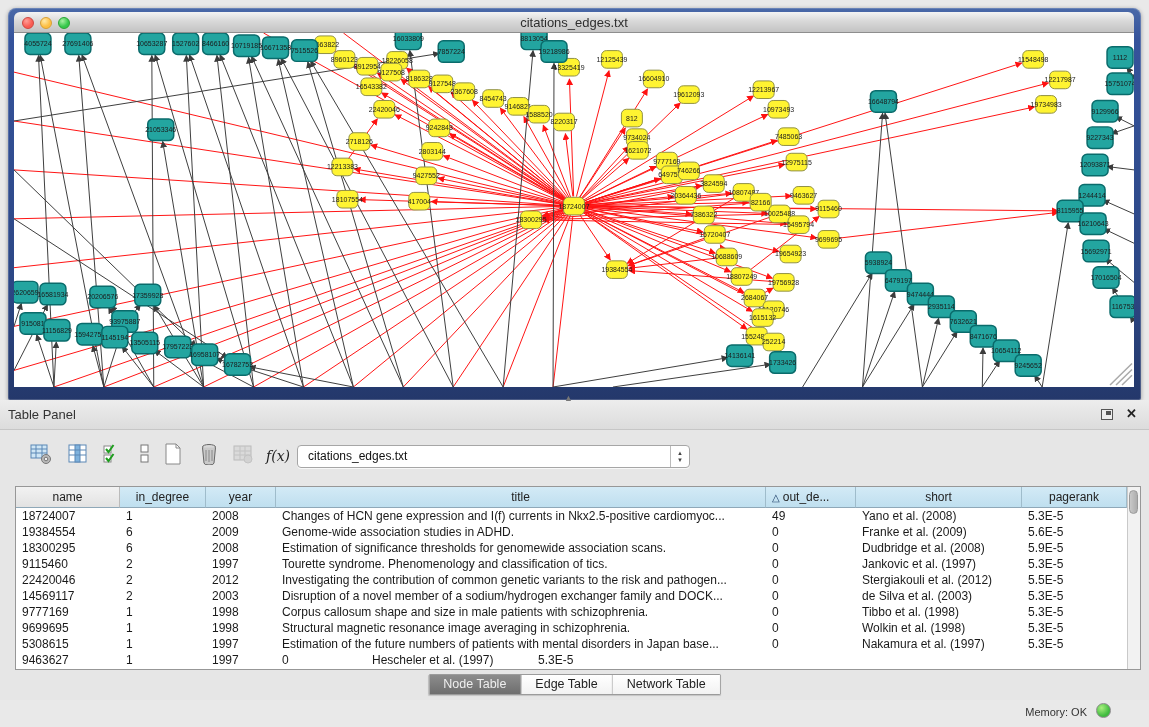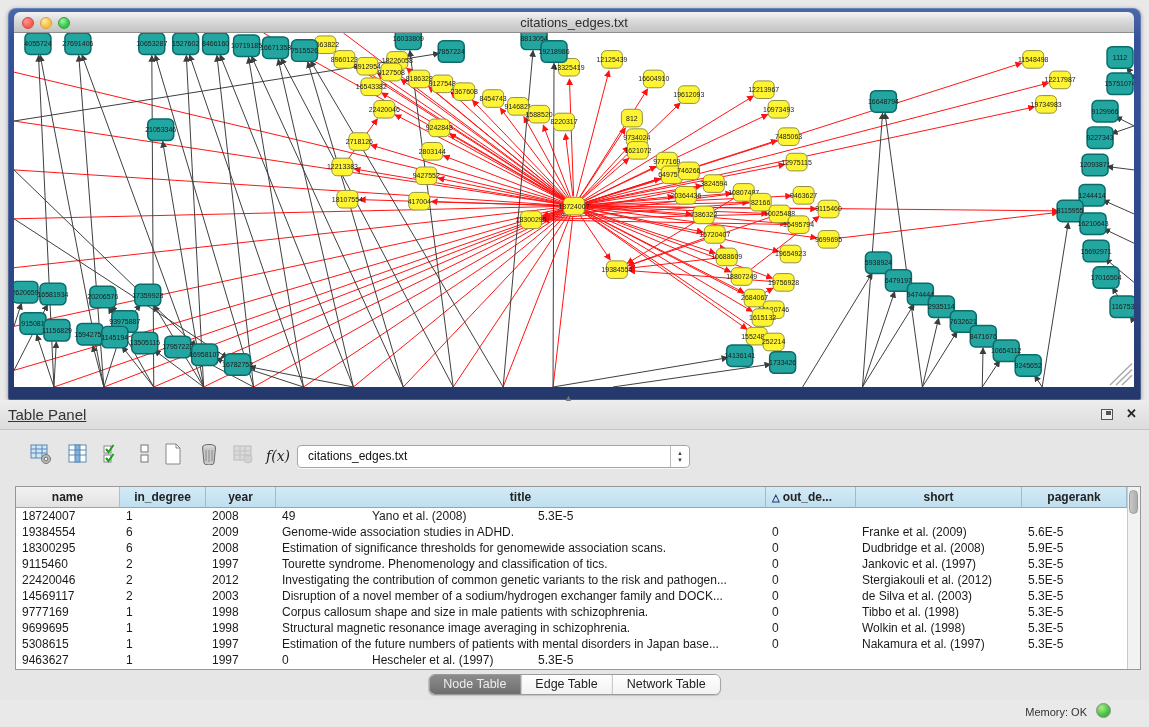--- a/index.html
+++ b/index.html
@@ -23,57 +23,57 @@
   #graph-canvas { left:6px; top:25px; width:1120px; height:354px; background:#FFFFFF; }
   #net { width:100%; height:100%; display:block; }
 
   
   #splitter-grip { left:564px; top:393px; font-size:9px; color:#777; z-index:5; }
 
   
   #table-panel { left:0; top:400px; width:1149px; height:300px; background:#E6E6E6; }
   #tp-header { left:0; top:0; width:1149px; height:30px;
     background:linear-gradient(180deg,#EDEDED,#DCDCDC); border-bottom:1px solid #C6C6C6; }
-  #tp-title { left:8px; top:0; line-height:30px; font-size:15px; color:#333;text-decoration:underline; }
+  #tp-title { left:8px; top:0; line-height:30px; font-size:13px; color:#333; }
   #float-icon { right:36px; top:9px; width:12px; height:11px; border:1px solid #555; background:#EEE; }
   #float-icon::after { content:""; position:absolute; right:1px; top:1px; width:5px; height:4px; background:#555; }
   #close-icon { right:12px; top:6px; font-size:13px; font-weight:bold; color:#222; }
 
   
   #toolbar { left:12px; top:30px; width:1149px; height:54px; }
   .tbtn { top:13px; width:26px; height:26px; }
   .tbtn svg { width:22px; height:22px; }
   #fx-label { font-family:"DejaVu Serif", serif; font-style:italic; font-size:14px; color:#222; line-height:26px; }
   #table-selector { left:285px; top:15px; width:393px; height:23px; background:#FFF;
     border:1px solid #A6A6A6; border-radius:4px; box-shadow:0 1px 0 rgba(255,255,255,.7); }
   #table-selector-value { left:10px; top:0; line-height:21px; font-size:12px; color:#111; }
   #selector-stepper { right:0; top:0; width:19px; height:21px; border-left:1px solid #BBB;
     font-size:6px; color:#444; text-align:center; line-height:7px; padding-top:4px; }
 
   
   #data-table { left:15px; top:86px; width:1126px; height:184px; background:#FFF; border:1px solid #979797; }
-  #thead { left:0; top:0; width:1111px; height:21px; display:flex;font-weight:bold; }
+  #thead { left:0; top:0; width:1111px; height:21px; display:flex; }
   .th { height:21px; background:linear-gradient(180deg,#D3EAF6,#BFDFEF);
     border-right:1px solid #9FBCCB; border-bottom:1px solid #8FA8B8;
     font-size:12px; color:#222; text-align:center; line-height:20px;
     overflow:hidden; white-space:nowrap; flex:none; }
   .th.gray { background:linear-gradient(180deg,#F2F2F2,#E2E2E2); border-right:1px solid #BBB; }
   .th .sort { color:#1B3C66; font-size:10px; margin-right:3px; }
   .th.sorted { text-align:left; padding-left:6px; }
   #tbody { left:0; top:21px; width:1111px; }
   .tr { display:flex; height:16px; }
   .td { height:16px; font-size:12px; color:#1A1A1A; padding-left:6px;
     overflow:hidden; white-space:nowrap; flex:none; line-height:16px; }
   #vscroll { right:0; top:0; width:13px; height:182px; background:#F2F2F2; border-left:1px solid #C9C9C9; }
   #vthumb { left:1px; top:3px; width:9px; height:24px; border-radius:5px;
     background:linear-gradient(90deg,#C9C9C9,#ADADAD); border:1px solid #9A9A9A; }
 
   
   #tabbar { top:274px; left:50%; transform:translateX(-50%); height:21px; display:flex;
-    border:1px solid #9B9B9B; border-radius:6px; overflow:hidden; background:#FDFDFD;
+    border:1px solid #9B9B9B; border-radius:1px; overflow:hidden; background:#FDFDFD;
     box-shadow:0 1px 1px rgba(0,0,0,.15); }
   .tab { padding:0 14px; font-size:12.5px; line-height:19px; color:#222;
     border-left:1px solid #C2C2C2; background:linear-gradient(180deg,#FFFFFF,#F2F2F2); }
   .tab:first-child { border-left:none; }
   .tab.selected { background:linear-gradient(180deg,#8C8C8C,#6E6E6E); color:#EFEFEF; border-left:none; }
 
   
   #memory-label { right:62px; top:306px; font-size:11px; color:#333; }
   #memory-led { right:38px; top:303px; width:15px; height:15px; border-radius:50%;
     background:radial-gradient(circle at 35% 30%,#A8F07E,#3FBB3F 65%); border:1px solid #8A8A8A; }
@@ -563,20 +563,21 @@
         <div class="th" style="width: 490px;">title</div>
         <div class="th sorted" style="width: 90px;"><span class="sort">△</span>out_de...</div>
         <div class="th" style="width: 166px;">short</div>
         <div class="th" style="width: 105px;">pagerank</div>
       </div>
     <div class="abs" id="tbody">
         <div class="tr">
           <div class="td" style="width: 104px;">18724007</div>
           <div class="td" style="width: 86px;">1</div>
           <div class="td" style="width: 70px;">2008</div>
+          <div class="td" style="width: 490px;">Changes of HCN gene expression and I(f) currents in Nkx2.5-positive cardiomyoc...</div>
           <div class="td" style="width: 90px;">49</div>
           <div class="td" style="width: 166px;">Yano et al. (2008)</div>
           <div class="td" style="width: 105px;">5.3E-5</div>
         </div>
         <div class="tr">
           <div class="td" style="width: 104px;">19384554</div>
           <div class="td" style="width: 86px;">6</div>
           <div class="td" style="width: 70px;">2009</div>
           <div class="td" style="width: 490px;">Genome-wide association studies in ADHD.</div>
           <div class="td" style="width: 90px;">0</div>

